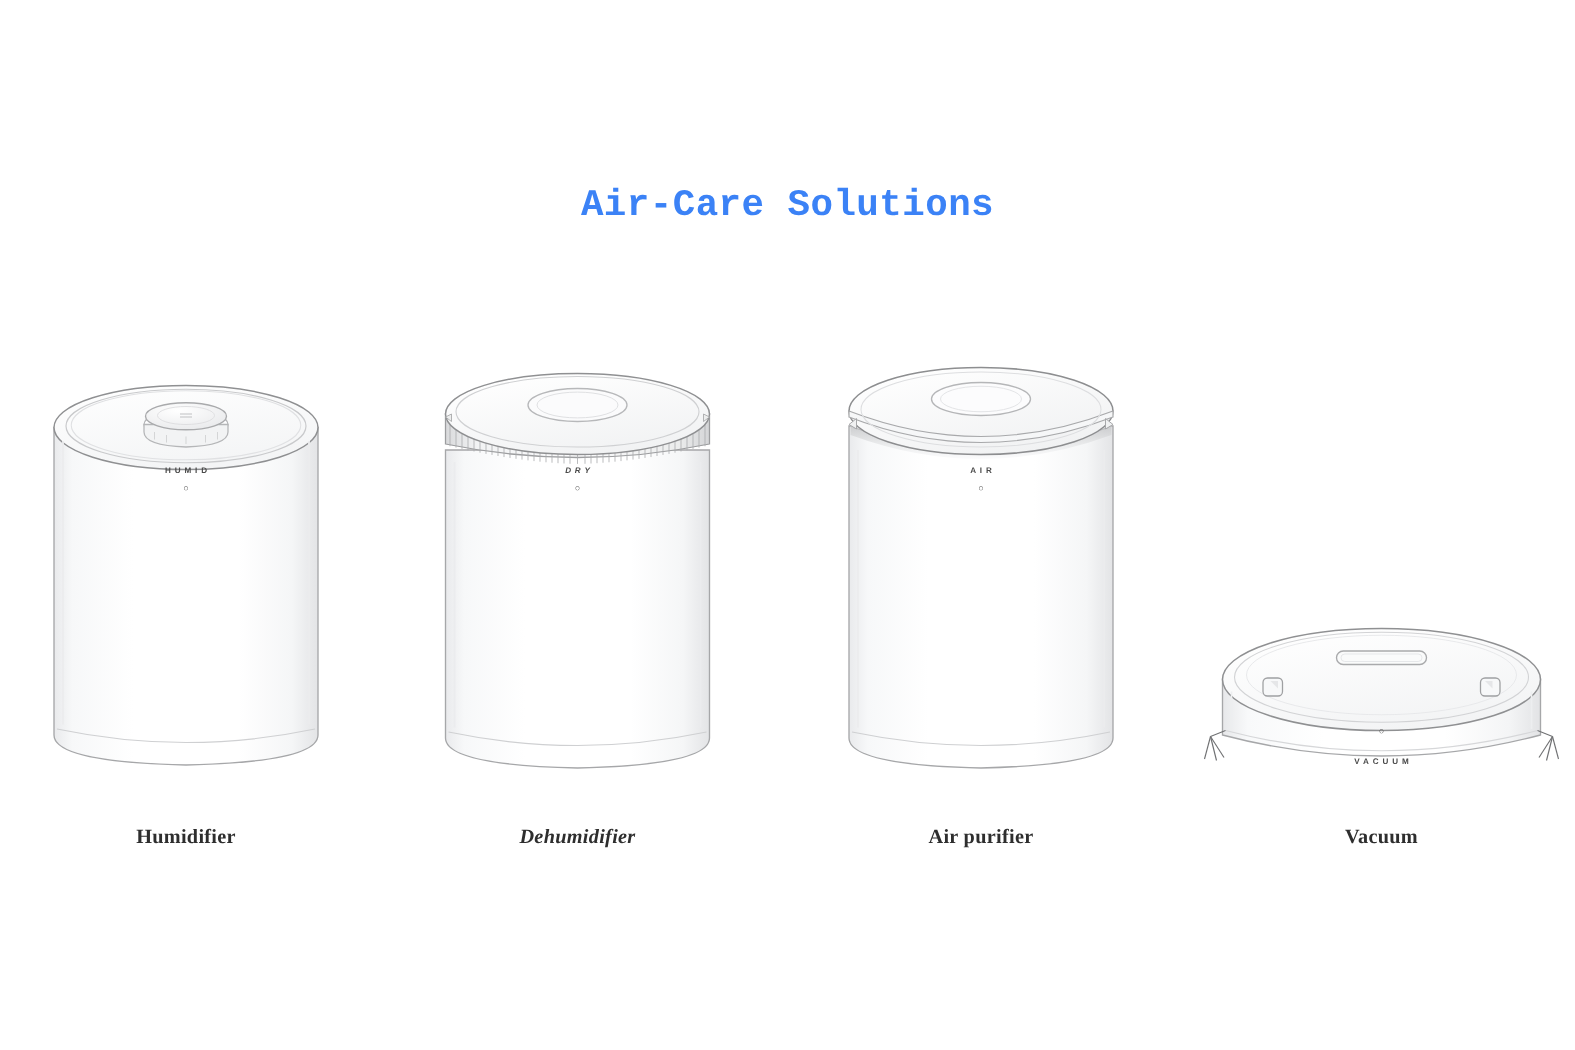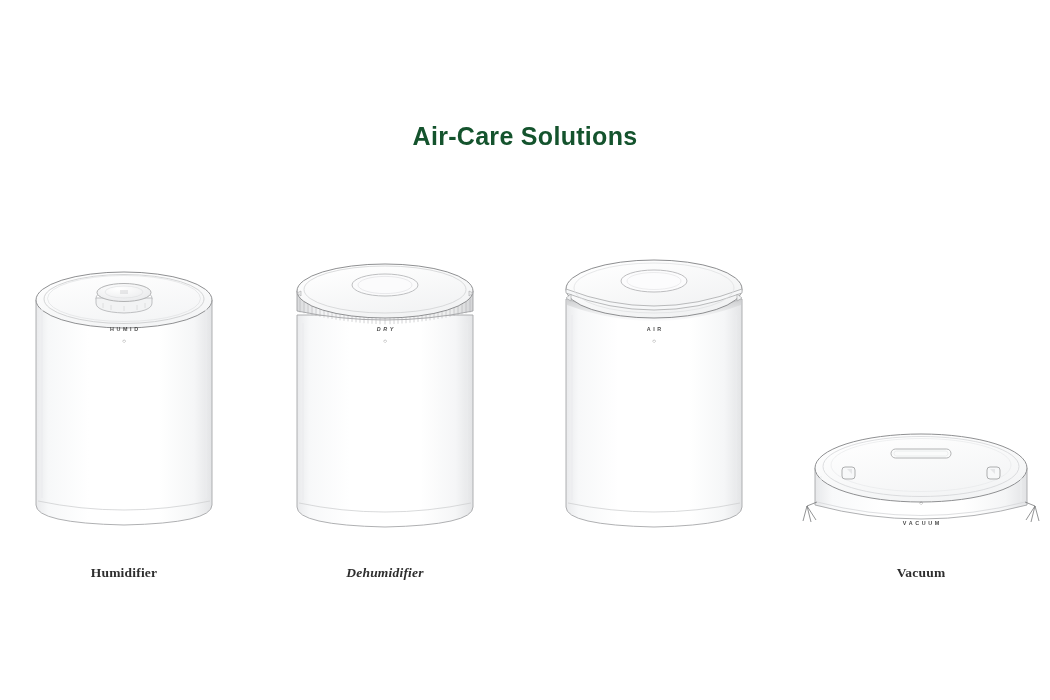--- a/index.html
+++ b/index.html
@@ -10,31 +10,31 @@
     overflow:hidden;
     position:relative;
   }
   .stage{position:absolute;inset:0;}
 
   
   .title{
     position:absolute;
     left:0;right:0;top:122px;
     text-align:center;
-    font-family:Liberation Sans, sans-serif;
+    font-family:Liberation Mono, monospace;
     font-weight:700;
     font-size:25px;
     letter-spacing:.3px;
-    color:#14532d;
+    color:#3b82f6;
   }
 
   
   .products{
     position:absolute;
-    left:0;top:243px;width:978px;height:350px;
+    left:0;top:228px;width:978px;height:350px;
   }
   .product{
     position:absolute;
     top:0;
     width:262px;
     height:350px;
   }
   .p1{left:-7px;}
   .p2{left:254px;font-style:italic;}
   .p3{left:523px;}
@@ -285,20 +285,21 @@
           <path d="M219 55 l-5 -4 l0 7 z" fill="#f0f1f2" stroke="#a6a7a9" stroke-width="0.65"></path>
 
           <line x1="49" y1="72" x2="49" y2="257" stroke="#ebecee" stroke-width="1.2"></line>
           <line x1="213" y1="72" x2="213" y2="257" stroke="#ebecee" stroke-width="1.2"></line>
         </svg>
 
         <div class="face-label face-name" style="left:0;right:0;top:83px;">AIR</div>
         <div class="face-label pwr" style="left:0;right:0;top:95px;">○</div>
       </div>
 
+      <div class="caption">Air purifier</div>
     </div>
 
     <div class="product p4">
       <div class="art">
         <svg viewBox="0 0 262 305" xmlns="http://www.w3.org/2000/svg">
           <defs>
             <linearGradient id="bodyG4" x1="0" y1="0" x2="1" y2="0">
               <stop offset="0" stop-color="#e7e8ea"></stop>
               <stop offset="0.08" stop-color="#f8f9fa"></stop>
               <stop offset="0.32" stop-color="#ffffff"></stop>

